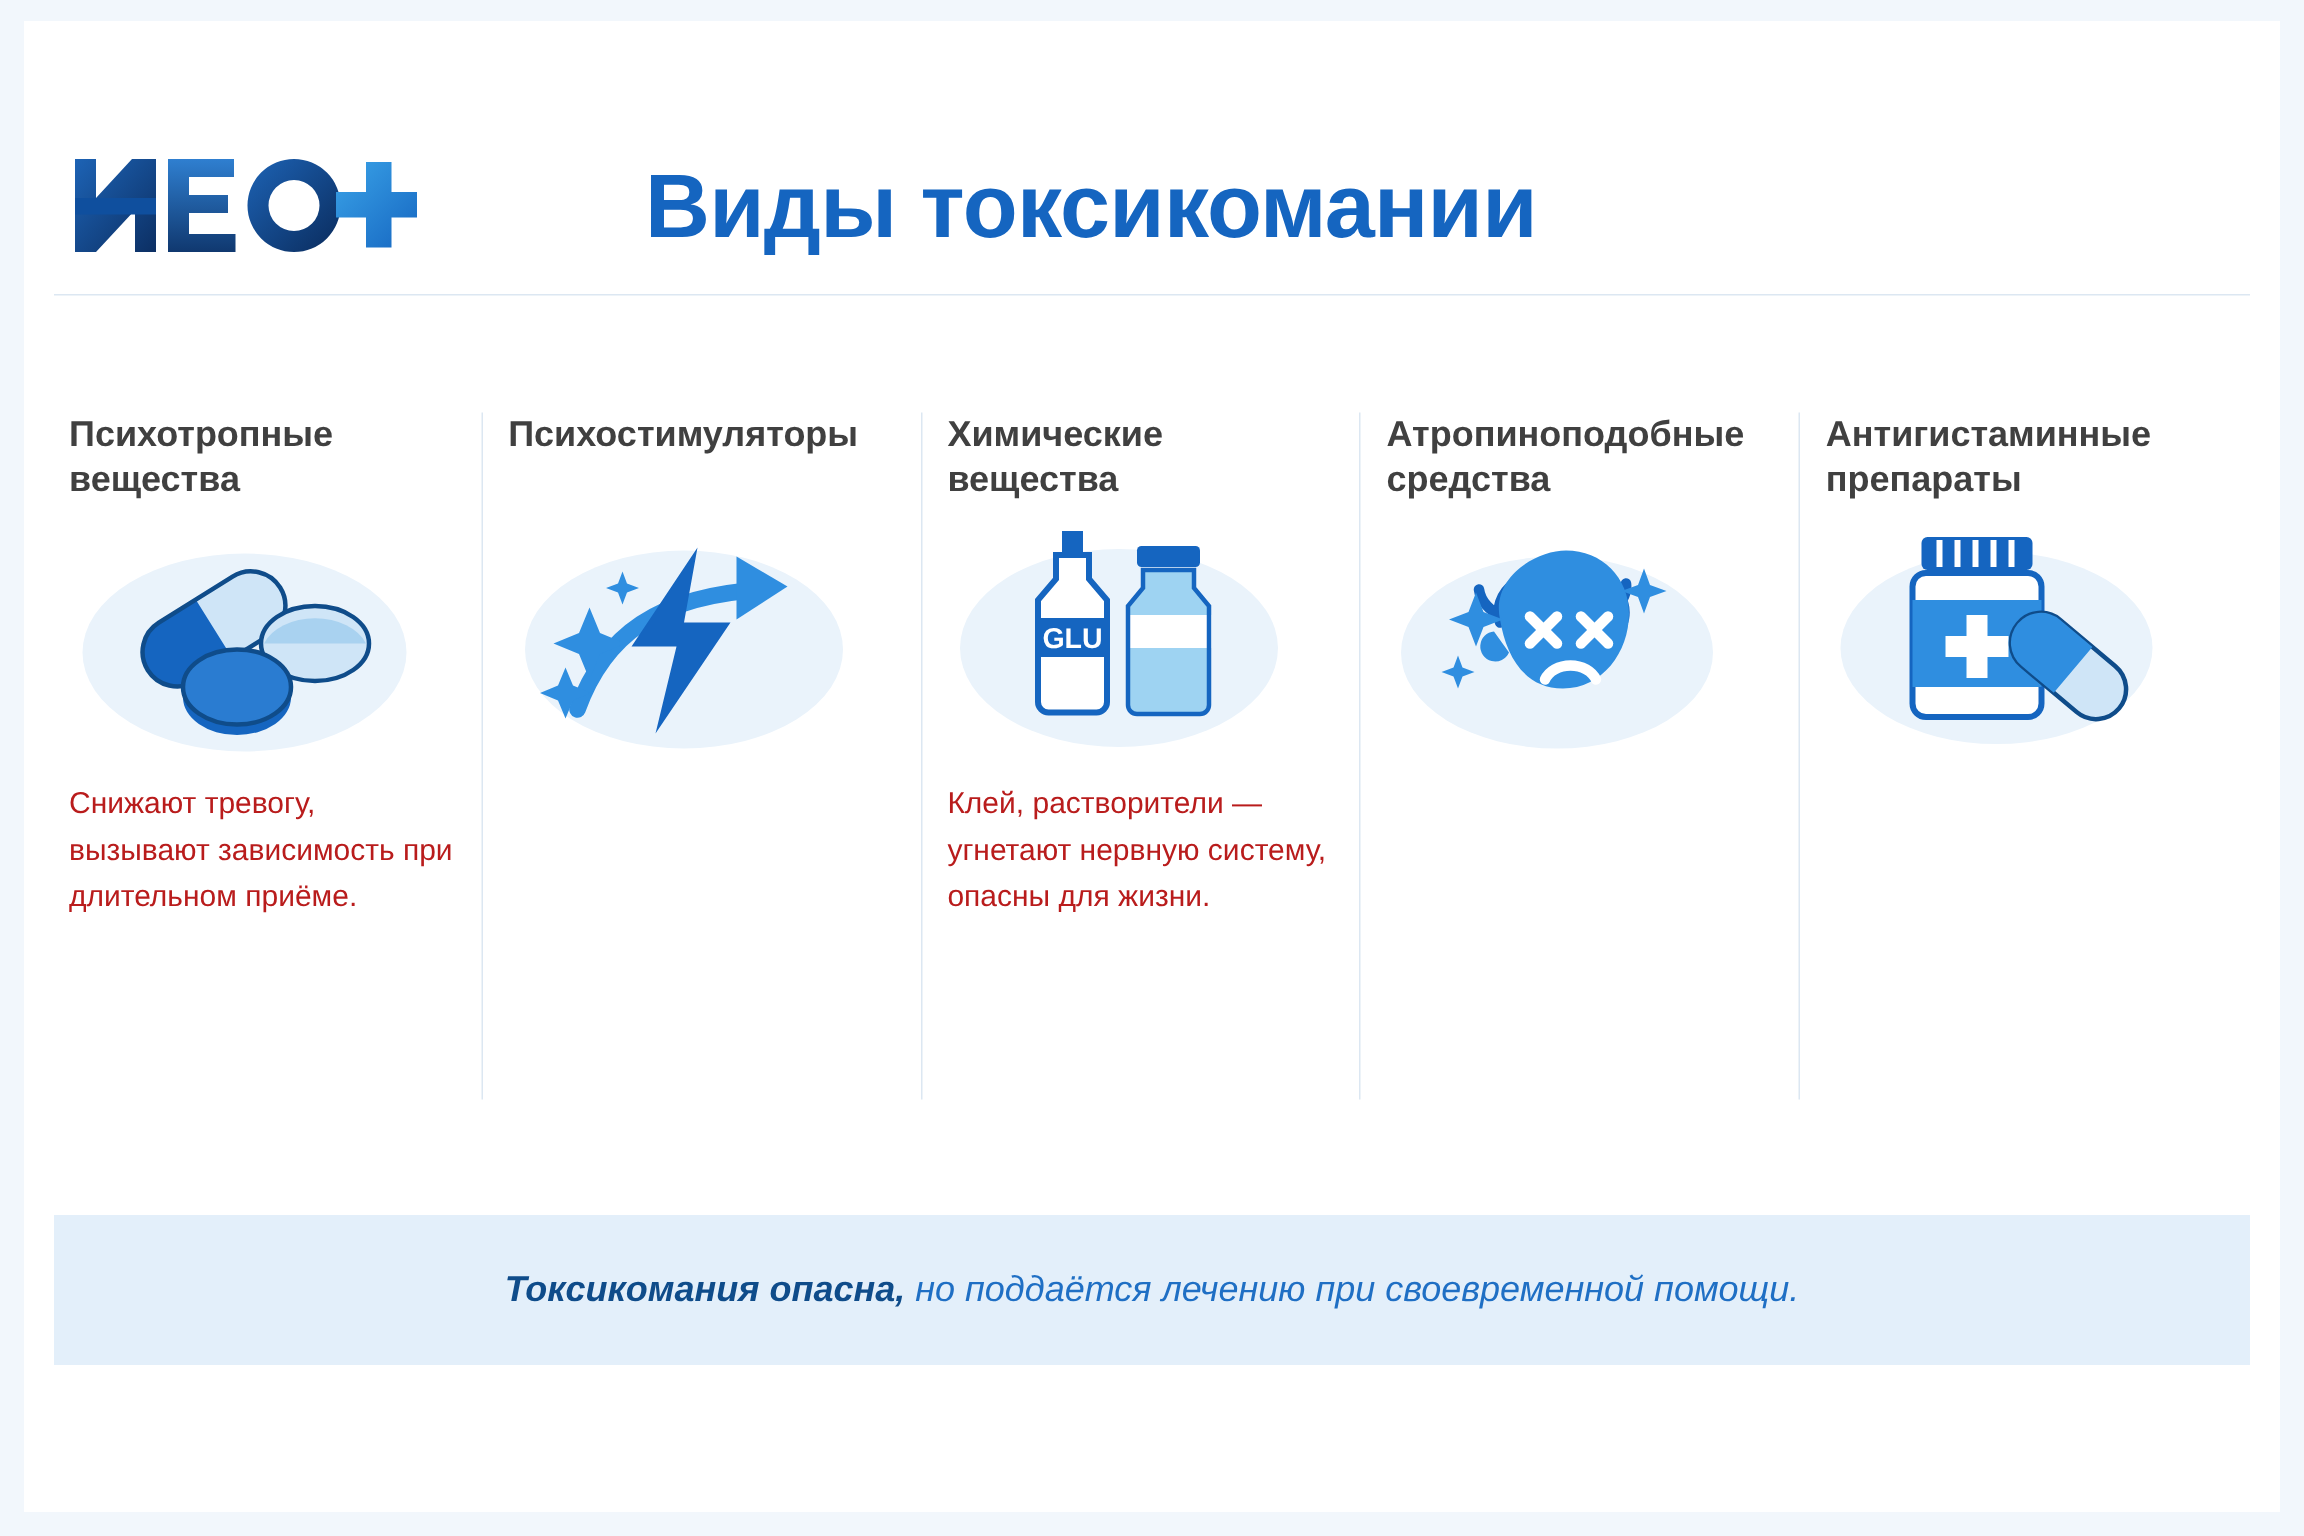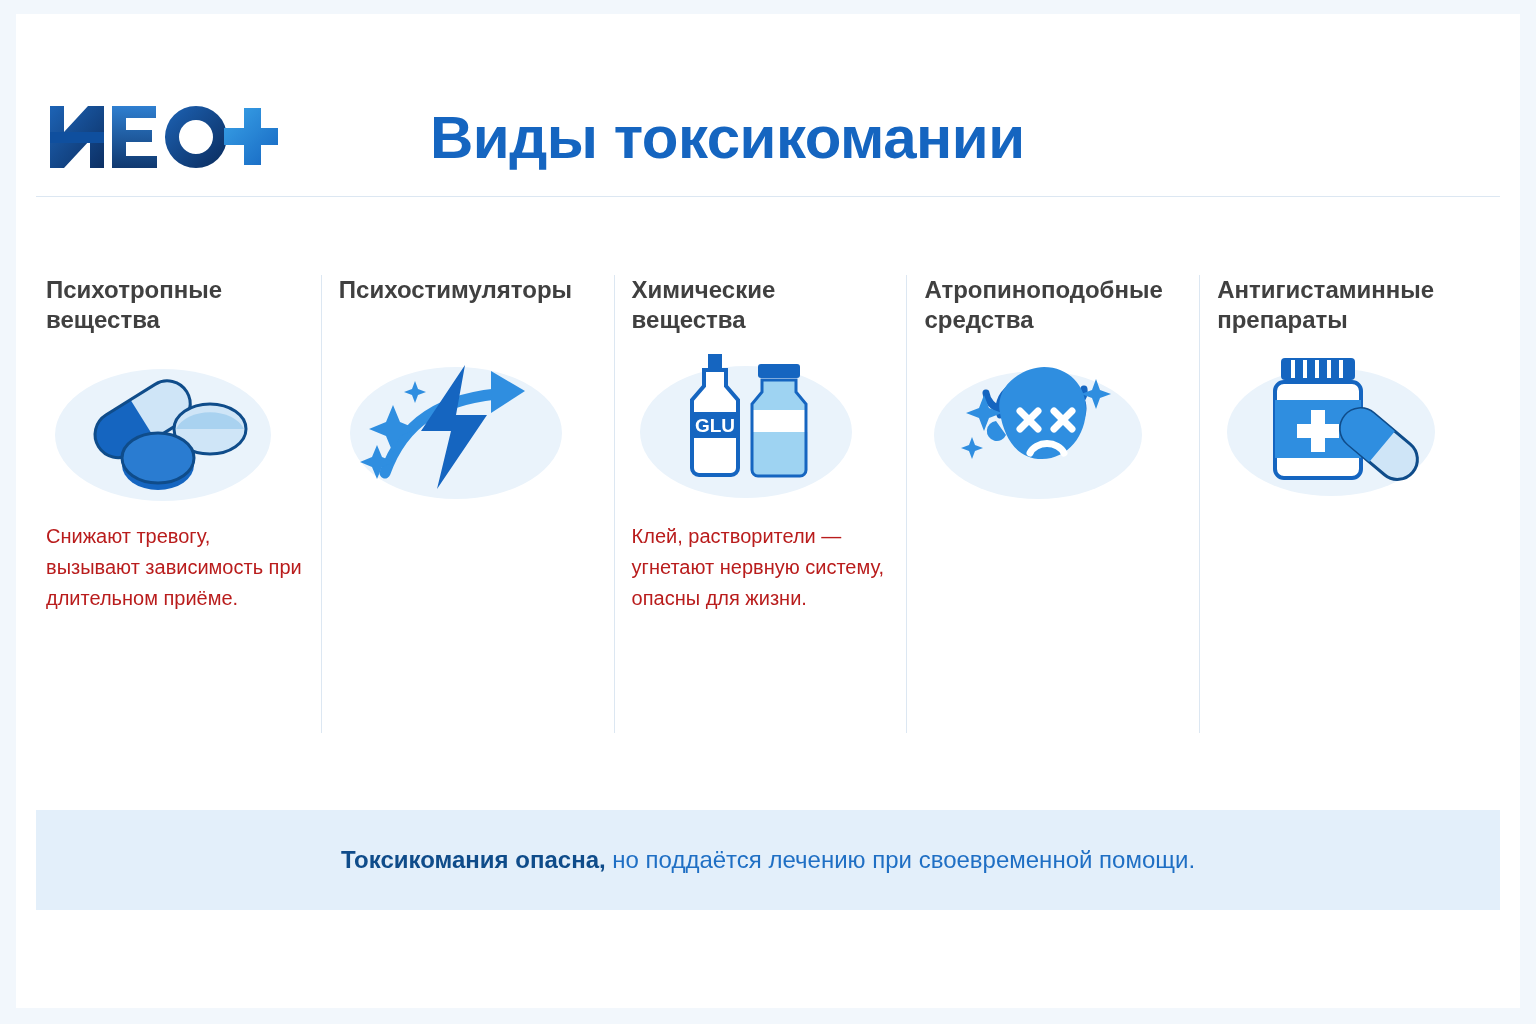--- a/index.html
+++ b/index.html
@@ -139,20 +139,21 @@
     position: absolute;
     left: 36px;
     right: 36px;
     top: 810px;
     height: 100px;
     background: #e3effa;
     display: flex;
     align-items: center;
     justify-content: center;
     text-align: center;
+    font-style: italic;
   }
   .banner-text {
     font-size: 24px;
     color: #1f6fc4;
   }
   .banner-text b {
     color: #0f4c8a;
     font-weight: bold;
   }
 </style>

